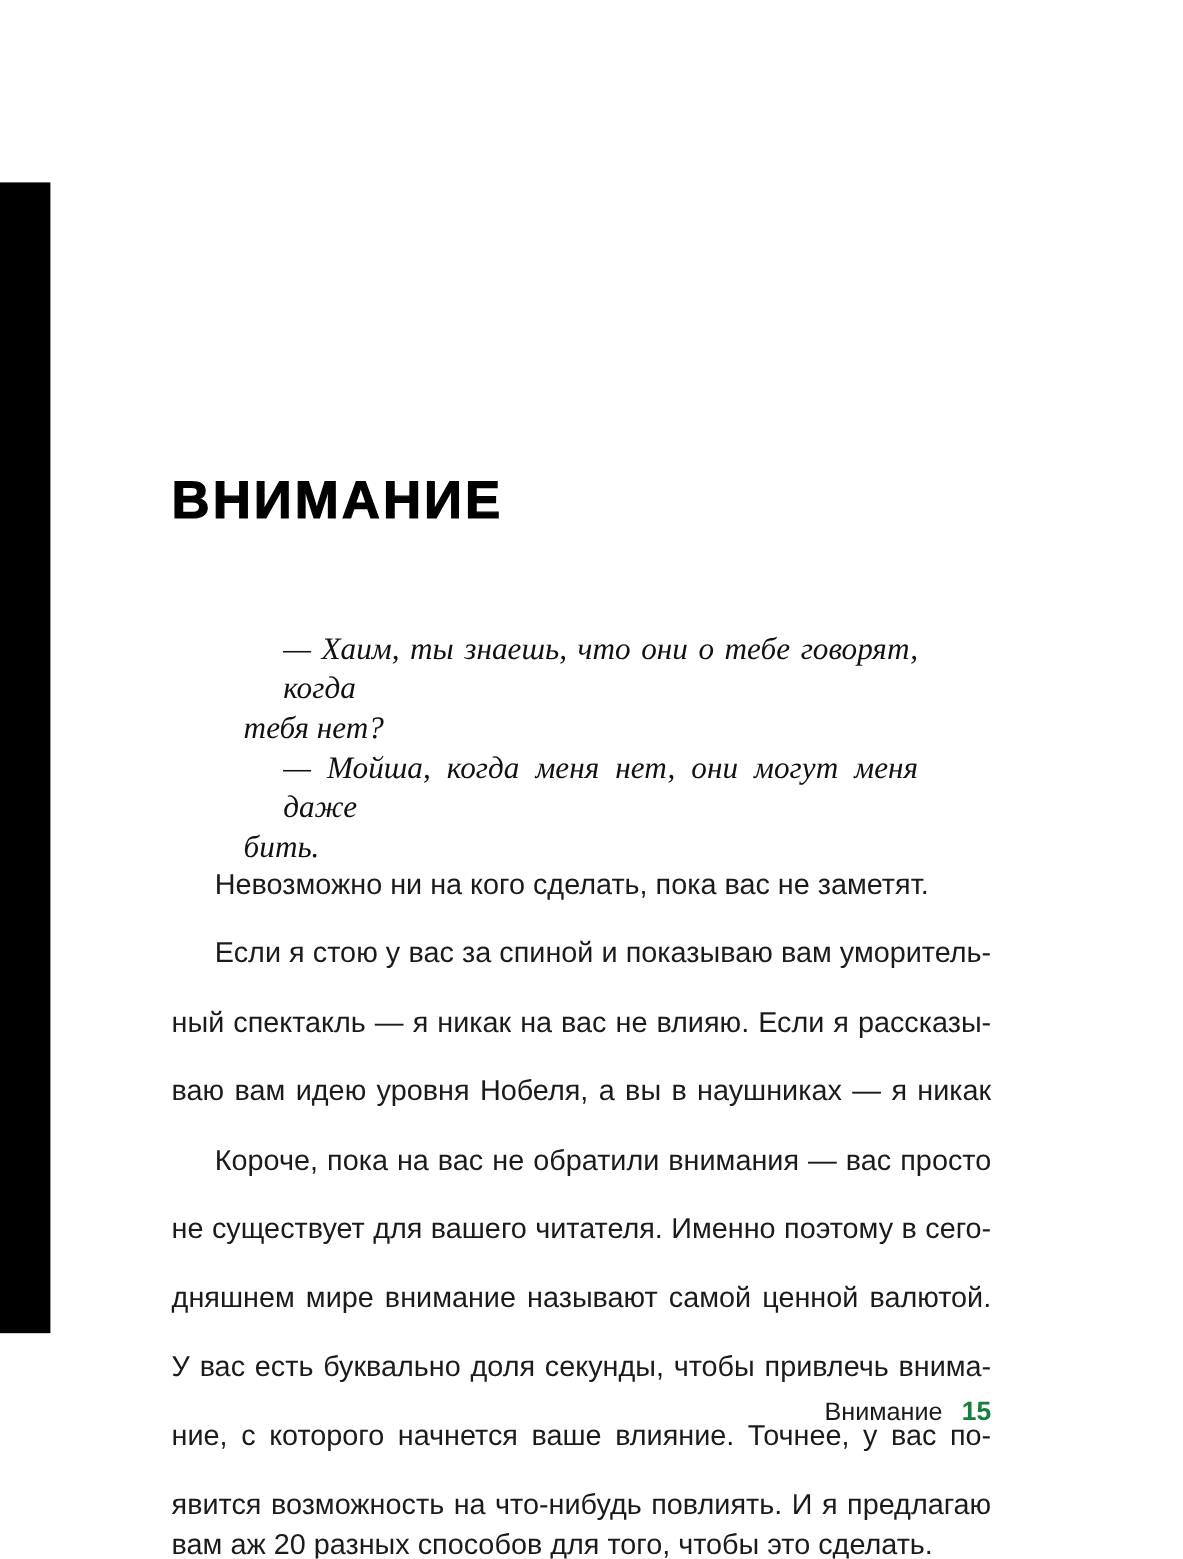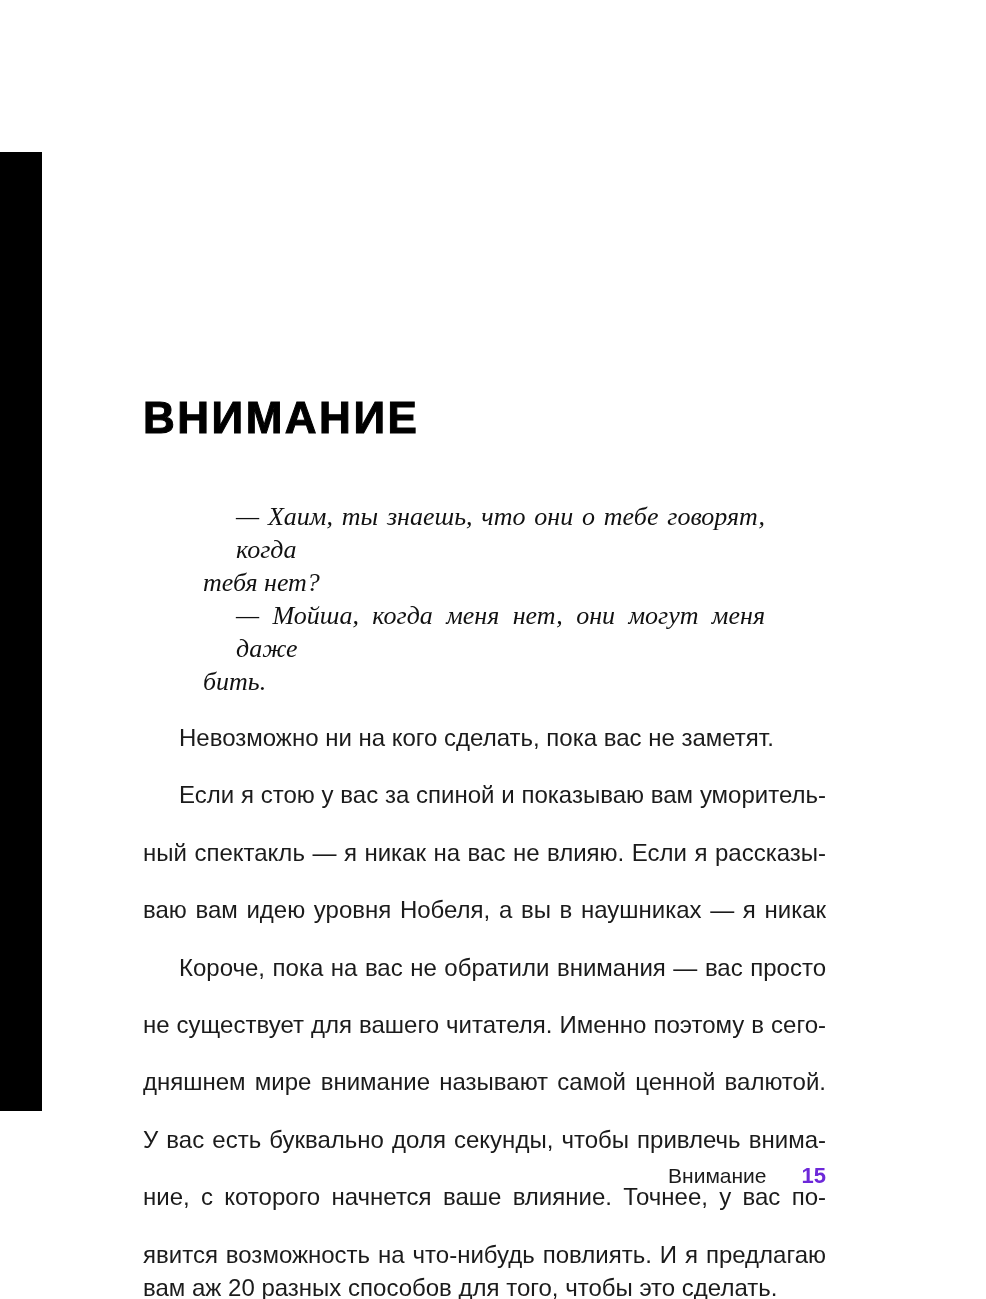--- a/index.html
+++ b/index.html
@@ -32,21 +32,21 @@
     font-size: 44px;
     font-weight: 900;
     letter-spacing: 2.5px;
     color: #000000;
     line-height: 1;
     -webkit-text-stroke: 1px #000000;
   }
   .epigraph {
     position: absolute;
     left: 203px;
-    top: 500px;
+    top: 524px;
     width: 562px;
     font-family: "Liberation Serif", serif;
     font-style: italic;
     font-size: 26px;
     line-height: 33px;
     color: #111111;
   }
   .ep-line.just {
     text-align: justify;
     text-align-last: justify;
@@ -89,24 +89,24 @@
     top: 1163px;
     width: 683px;
     display: flex;
     justify-content: flex-end;
     align-items: baseline;
     font-family: "Liberation Sans", sans-serif;
     font-size: 21px;
     color: #1b1b1b;
   }
   .footer .pagenum {
-    margin-left: 35px;
+    margin-left: 16px;
     font-size: 22px;
     font-weight: 700;
-    color: #6d28d9;
+    color: #15803d;
   }
 </style>
 </head>
 <body>
 
 <div class="page">
 
   <div class="side-bar"></div>
 
   <h1 class="chapter-title">ВНИМАНИЕ</h1>

